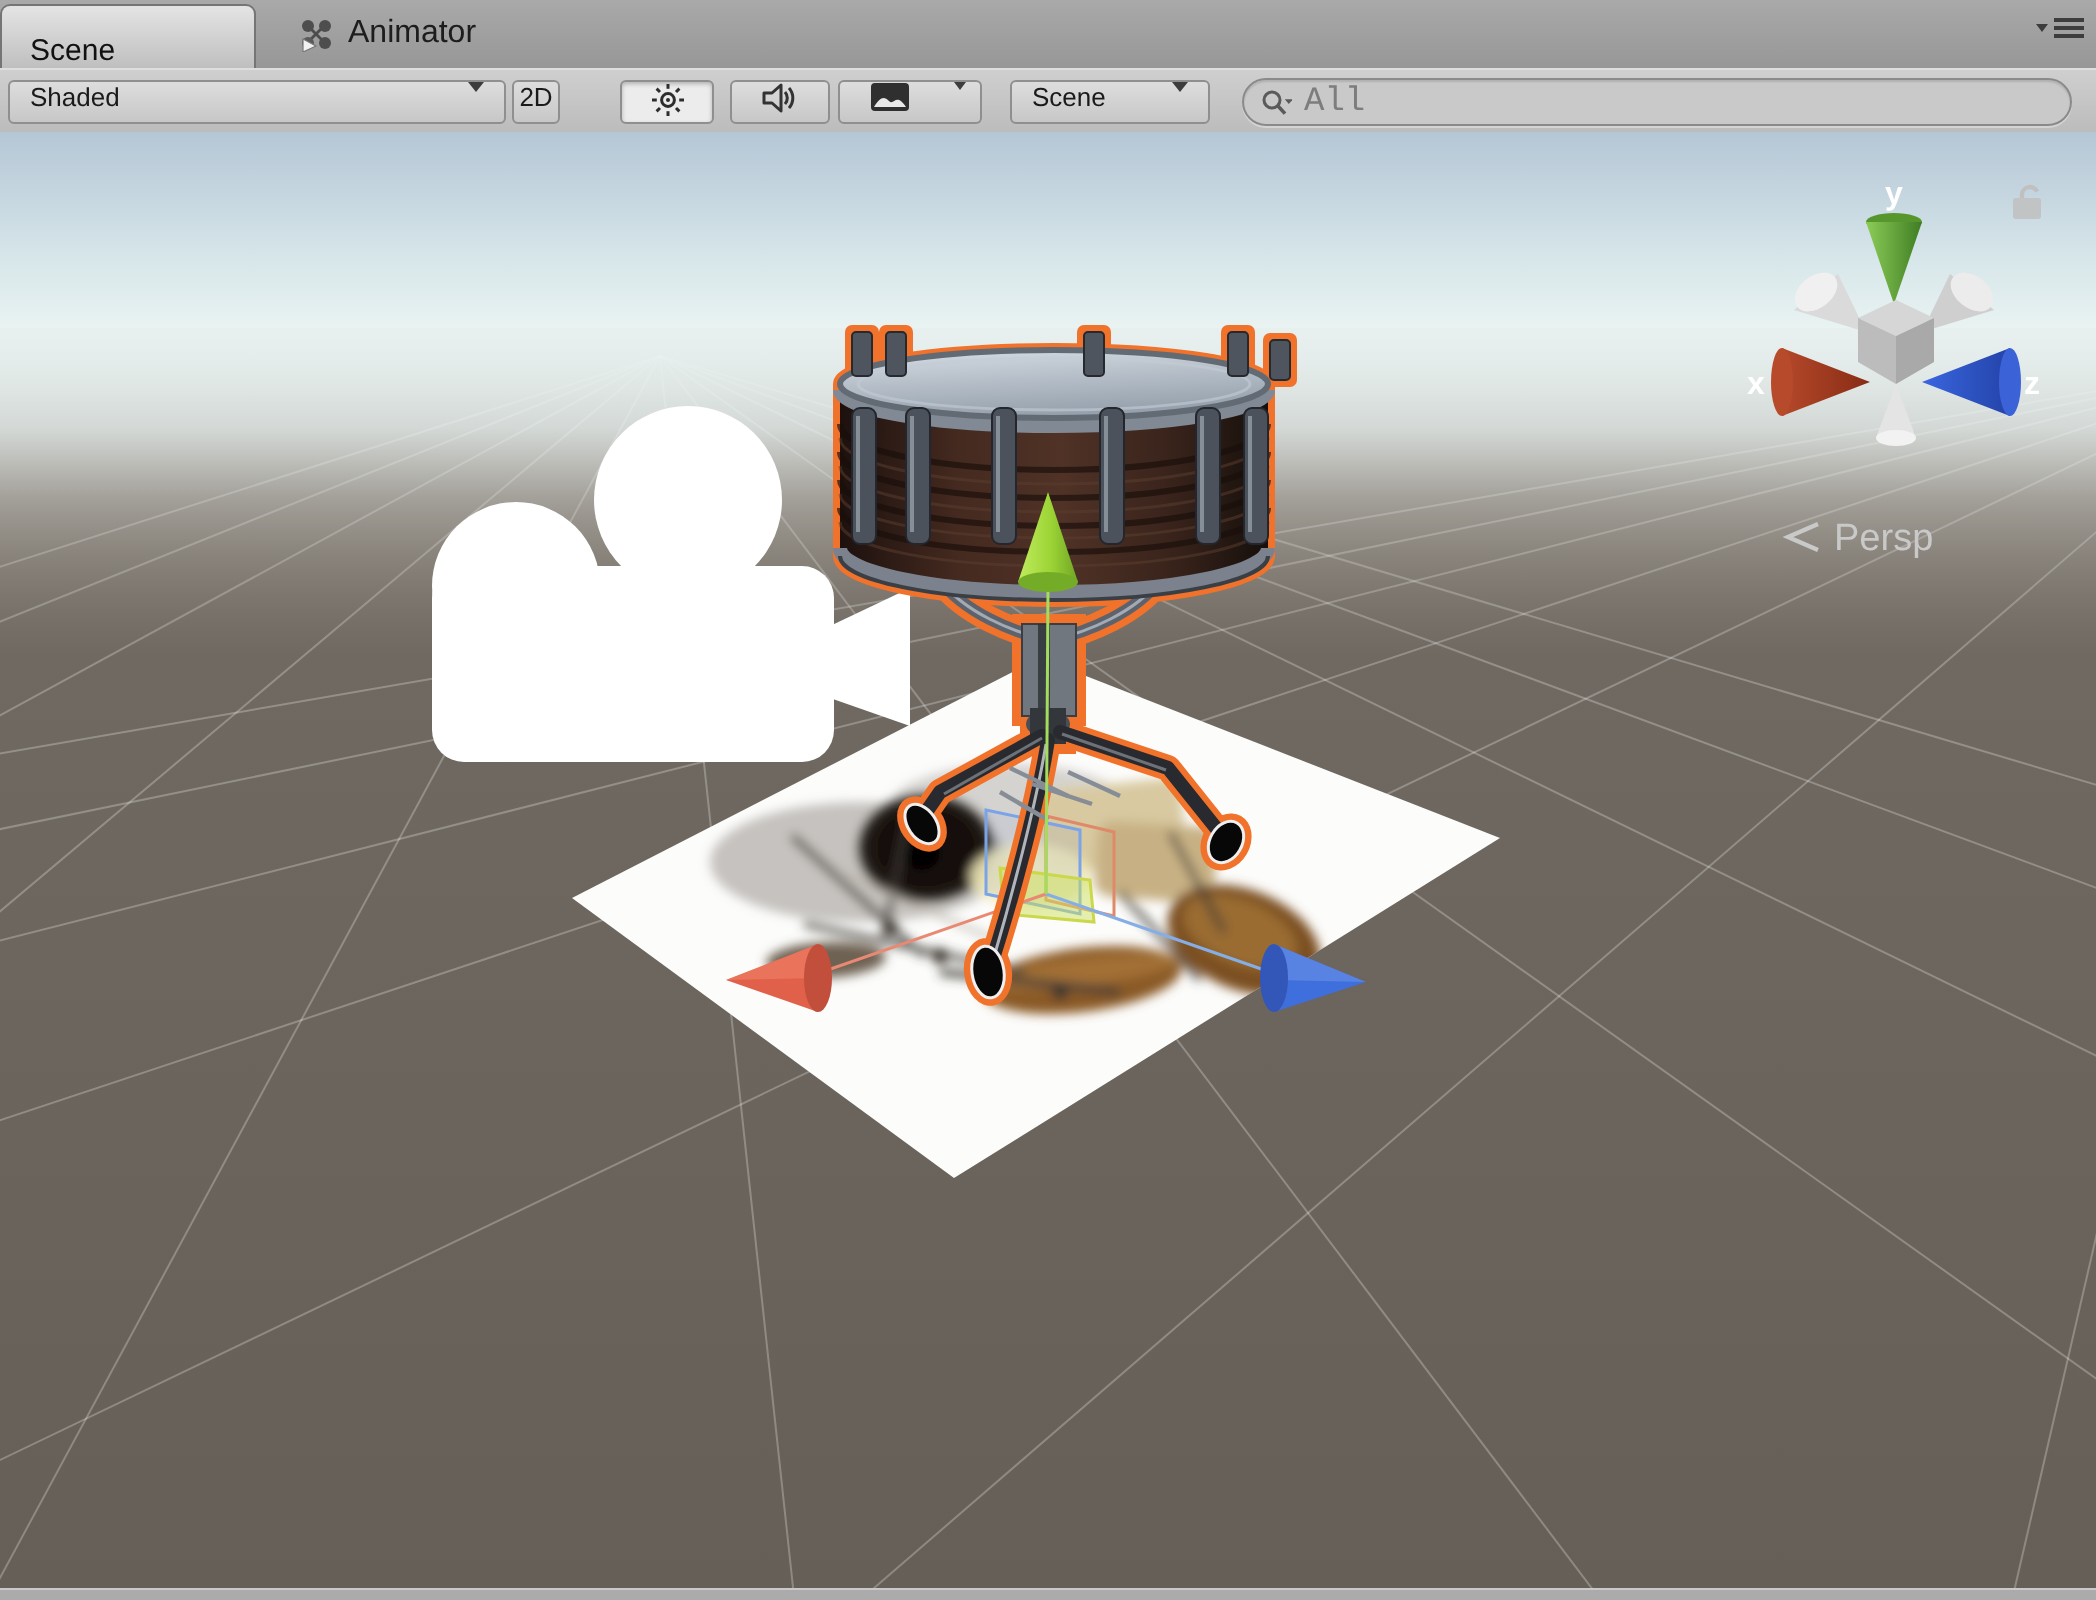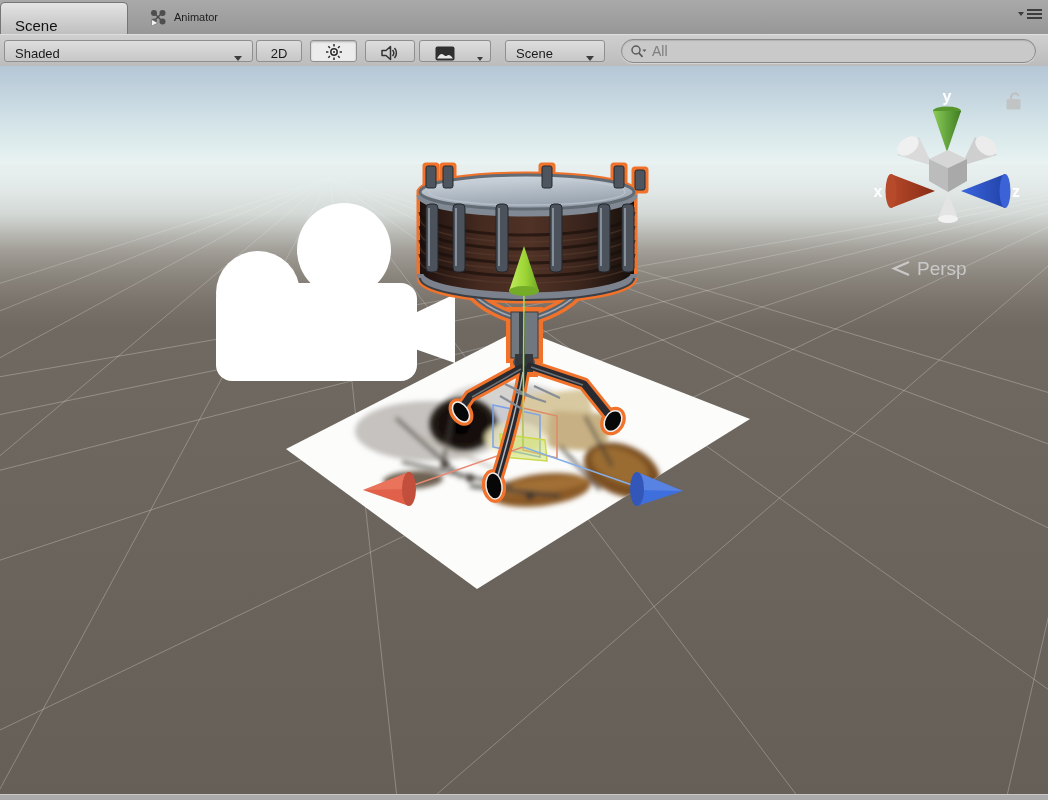--- a/index.html
+++ b/index.html
@@ -6,47 +6,47 @@
   .window{position:relative;width:1048px;height:800px;overflow:hidden;background:#9c9c9c;user-select:none;}
 
   
   .tabbar{position:absolute;left:0;top:0;width:100%;height:34px;
     background:linear-gradient(#a9a9a9,#979797);}
   .tab-active{position:absolute;left:0;top:2px;height:32px;width:128px;box-sizing:border-box;
     background:linear-gradient(#e4e4e4,#bfbfbf);border:1px solid #757575;border-bottom:none;
     border-radius:5px 5px 0 0;display:flex;align-items:flex-end;padding-left:14px;
     font-size:15px;color:#111;}
   .tab-inactive{position:absolute;left:138px;top:0;height:34px;display:flex;align-items:center;
-    gap:7px;padding:0 12px;font-size:11px;color:#1d1d1d;}
+    gap:7px;padding:0 12px;font-size:16px;color:#1d1d1d;}
   .panel-menu{position:absolute;right:6px;top:9px;display:flex;align-items:center;gap:3px;cursor:default;}
   .panel-menu .bars{display:flex;flex-direction:column;gap:2px;}
   .panel-menu .bars i{display:block;width:15px;height:2px;background:#3d3d3d;}
   .caret{width:0;height:0;border-left:4px solid transparent;border-right:4px solid transparent;
     border-top:5px solid #3d3d3d;display:inline-block;}
   .caret.small{border-left-width:3px;border-right-width:3px;border-top-width:4px;}
 
   
   .toolbar{position:absolute;left:0;top:34px;width:100%;height:32px;
     background:linear-gradient(#cfcfcf,#bcbcbc);border-top:1px solid #dedede;box-sizing:border-box;}
   .tb-btn{position:absolute;top:5px;height:22px;box-sizing:border-box;border:1px solid #8f8f8f;
-    border-radius:3px;background:linear-gradient(#dddddd,#c7c7c7);display:flex;align-items:flex-end;
+    border-radius:3px;background:linear-gradient(#dddddd,#c7c7c7);display:flex;align-items:flex-start;
     justify-content:center;font-size:13px;color:#1a1a1a;cursor:default;}
   .tb-btn.pressed{background:#ececec;box-shadow:inset 0 1px 2px rgba(0,0,0,.25);}
   .btn-shaded{left:4px;width:249px;justify-content:space-between;padding:0 10px;}
-  .btn-2d{left:256px;width:46px;}
+  .btn-2d{left:256px;width:24px;}
   .btn-light{left:310px;width:47px;}
   .btn-audio{left:365px;width:50px;}
   .btn-fx{left:419px;width:51px;border-radius:3px 0 0 3px;}
   .btn-fx-arrow{left:469px;width:22px;border-left:none;border-radius:0 3px 3px 0;}
   .btn-gizmos{left:505px;width:100px;justify-content:space-between;padding:0 10px;}
   .searchbox{position:absolute;left:621px;top:4px;width:415px;height:24px;box-sizing:border-box;
     border:1px solid #8a8a8a;border-radius:12px;background:#c9c9c9;display:flex;align-items:center;
     padding:0 8px;box-shadow:inset 0 1px 1px rgba(0,0,0,.12), 0 1px 0 rgba(255,255,255,.35);}
-  .searchbox input{flex:1;border:none;outline:none;background:transparent;font-size:14px;
-    color:#7f1d1d;margin-left:4px;font-family:Liberation Sans, sans-serif;}
+  .searchbox input{flex:1;border:none;outline:none;background:transparent;font-size:17px;
+    color:#7f1d1d;margin-left:4px;font-family:Liberation Mono, monospace;}
   .searchbox input::placeholder{color:#7d7d7d;}
 
   
   .viewport{position:absolute;left:0;top:66px;width:1048px;height:728px;}
   .viewport svg{display:block;}
   .footer{position:absolute;left:0;bottom:0;width:100%;height:6px;background:#ababab;border-top:1px solid #c9c9c9;box-sizing:border-box;}
 
   svg text{font-family:"Liberation Sans",sans-serif;}
   .sel{stroke:var(--selection-orange,#F0722B);}
 </style>

